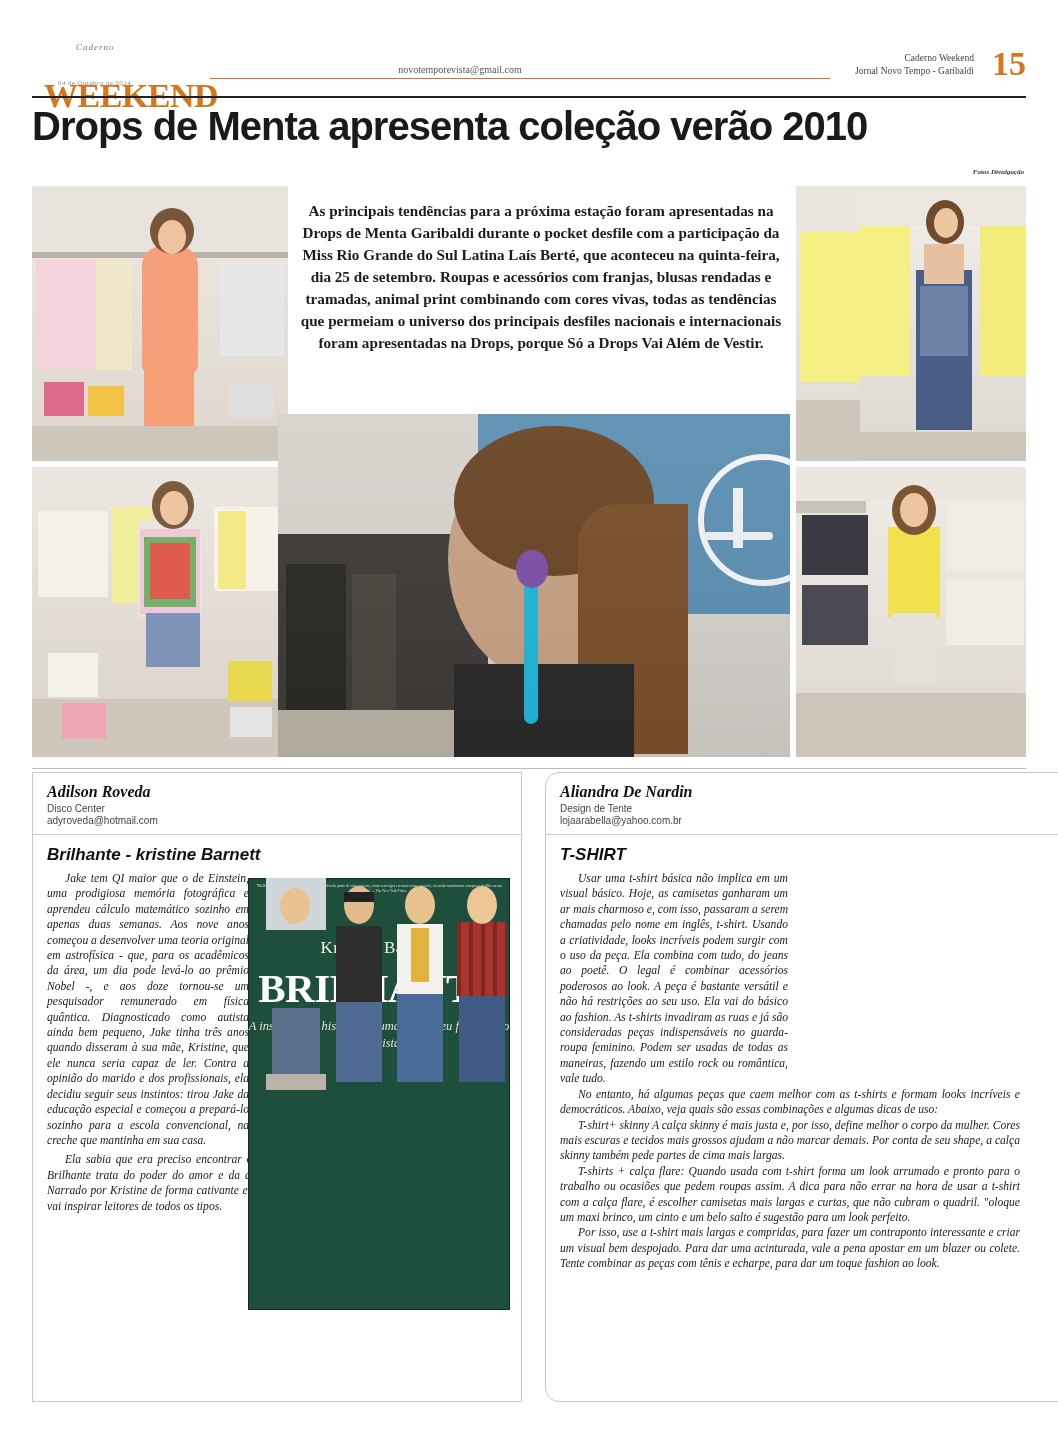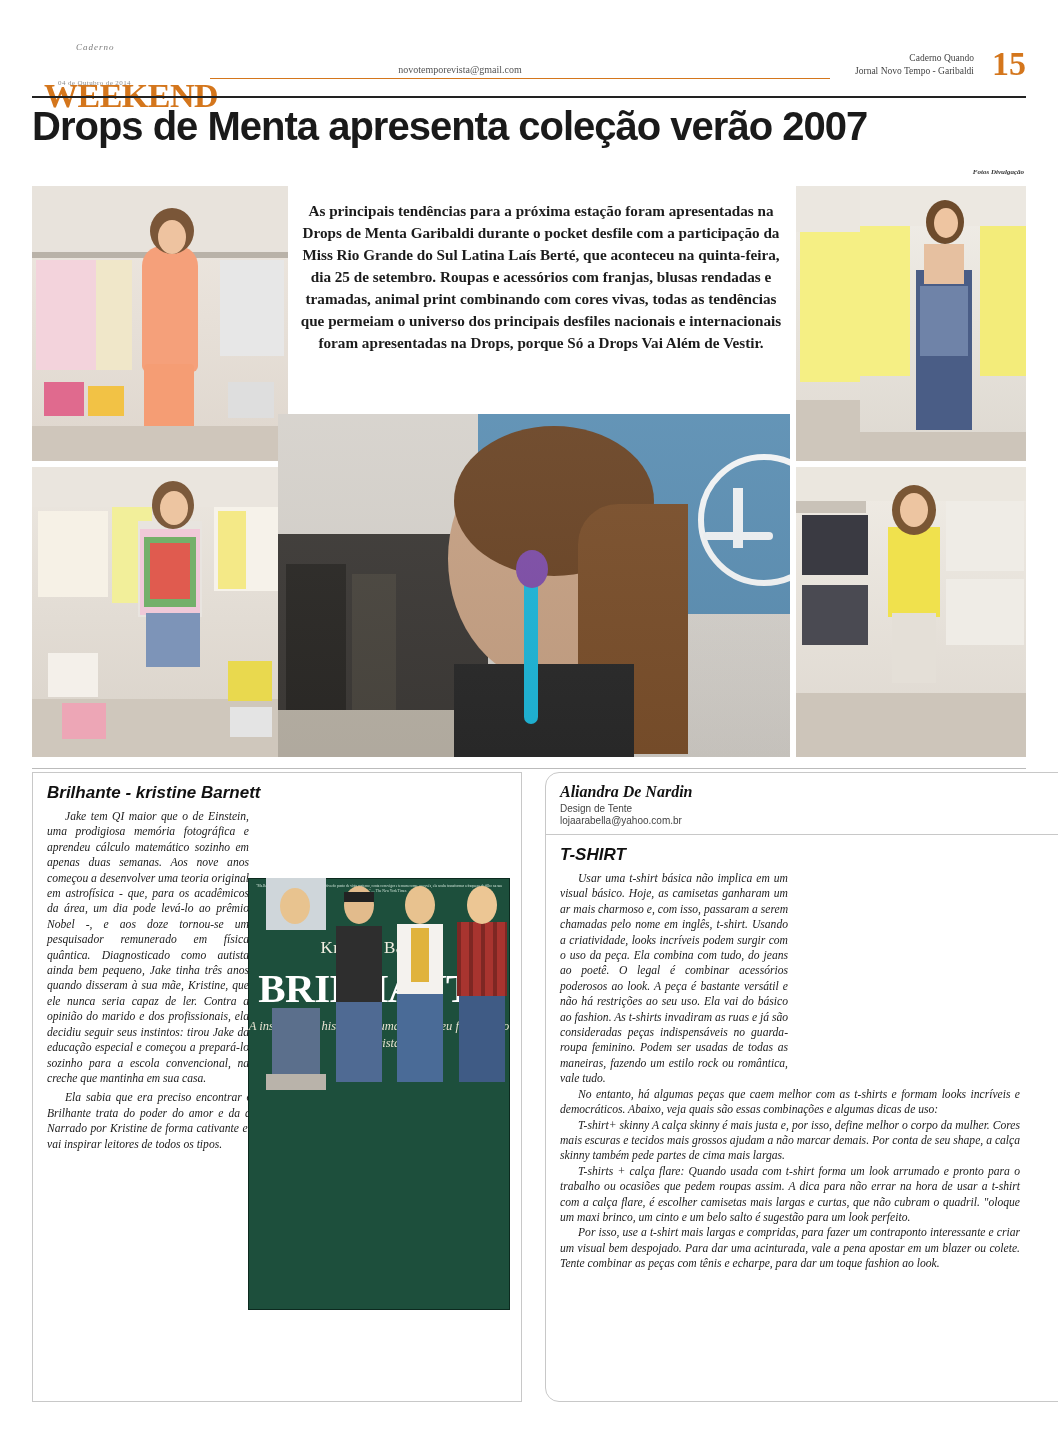--- a/index.html
+++ b/index.html
@@ -281,29 +281,29 @@
 <body>
 
 <div class="page">
 
   <div class="masthead">
     <div class="mh-caderno">Caderno</div>
     <div class="mh-weekend">WEEKEND</div>
     <div class="mh-date">04 de Outubro de 2014</div>
     <div class="mh-email">novotemporevista@gmail.com</div>
     <div class="mh-right">
-      <div>Caderno Quando</div>
+      <div>Caderno Weekend</div>
       <div>Jornal Novo Tempo - Garibaldi</div>
     </div>
     <div class="mh-page">15</div>
     <div class="mh-rule"></div>
     <div class="mh-rule2"></div>
   </div>
 
-  <div class="headline">Drops de Menta apresenta coleção verão 2007</div>
+  <div class="headline">Drops de Menta apresenta coleção verão 2010</div>
 
   <div class="photo-credit">Fotos Divulgação</div>
 
   <div class="ph" style="left:32px; top:186px; width:256px; height:275px;">
     <div class="sky" style="background:linear-gradient(#efe9e2,#ded6cd);"></div>
     <div class="bar" style="left:0;top:0;width:256px;height:66px;background:#e8e3dc;"></div>
     <div class="bar" style="left:0;top:66px;width:256px;height:6px;background:#b9b2a8;"></div>
     <div class="bar" style="left:4px;top:74px;width:60px;height:110px;background:#f3d3dc;"></div>
     <div class="bar" style="left:64px;top:74px;width:36px;height:110px;background:#f0e7c9;"></div>
     <div class="bar" style="left:188px;top:74px;width:64px;height:96px;background:#e7e7e7;"></div>
@@ -401,20 +401,25 @@
     <div class="bar" style="left:92px;top:60px;width:52px;height:90px;background:#f0e14d;"></div>
     <div class="bar" style="left:96px;top:146px;width:44px;height:70px;background:#e4dfd7;"></div>
     <div class="blob" style="left:96px;top:18px;width:44px;height:50px;background:#7a5634;"></div>
     <div class="blob" style="left:104px;top:26px;width:28px;height:34px;background:#edc5a1;"></div>
     <div class="bar" style="left:0;top:226px;width:230px;height:64px;background:#cdc5ba;"></div>
   </div>
 
   <div class="sep-line"></div>
 
   <div class="colbox col-left">
+    <div class="byline">
+      <div class="byline-name">Adilson Roveda</div>
+      <div class="byline-role">Disco Center</div>
+      <div class="byline-mail">adyroveda@hotmail.com</div>
+    </div>
     <div class="col-title">Brilhante - kristine Barnett</div>
     <div class="col-body">
       <p style="width:202px;">Jake tem QI maior que o de Einstein, uma prodigiosa memória fotográfica e aprendeu cálculo matemático sozinho em apenas duas semanas. Aos nove anos começou a desenvolver uma teoria original em astrofísica - que, para os acadêmicos da área, um dia pode levá-lo ao prêmio Nobel -, e aos doze tornou-se um pesquisador remunerado em física quântica. Diagnosticado como autista ainda bem pequeno, Jake tinha três anos quando disseram à sua mãe, Kristine, que ele nunca seria capaz de ler. Contra a opinião do marido e dos profissionais, ela decidiu seguir seus instintos: tirou Jake da educação especial e começou a prepará-lo sozinho para a escola convencional, na creche que mantinha em sua casa.</p>
       <p style="width:460px; margin-top:4px;">Ela sabia que era preciso encontrar o "brilho" de Jake, sua chama de interesse e paixão. Brilhante trata do poder do amor e da coragem diante dos obstáculos quase intransponíveis. Narrado por Kristine de forma cativante e dramática, é uma belíssima história de superação que vai inspirar leitores de todos os tipos.</p>
     </div>
   </div>
 
   <div class="book">
     <div class="book-blurb">"Ms.Barnett, brilhante ao posicionar toda a narrativa do ponto de vista materno, conta com vigor e ternura como, ao revés, ela soube transformar a fraqueza do filho na sua força maior." — The New York Times</div>
     <div class="book-author">Kristine Barnett</div>

